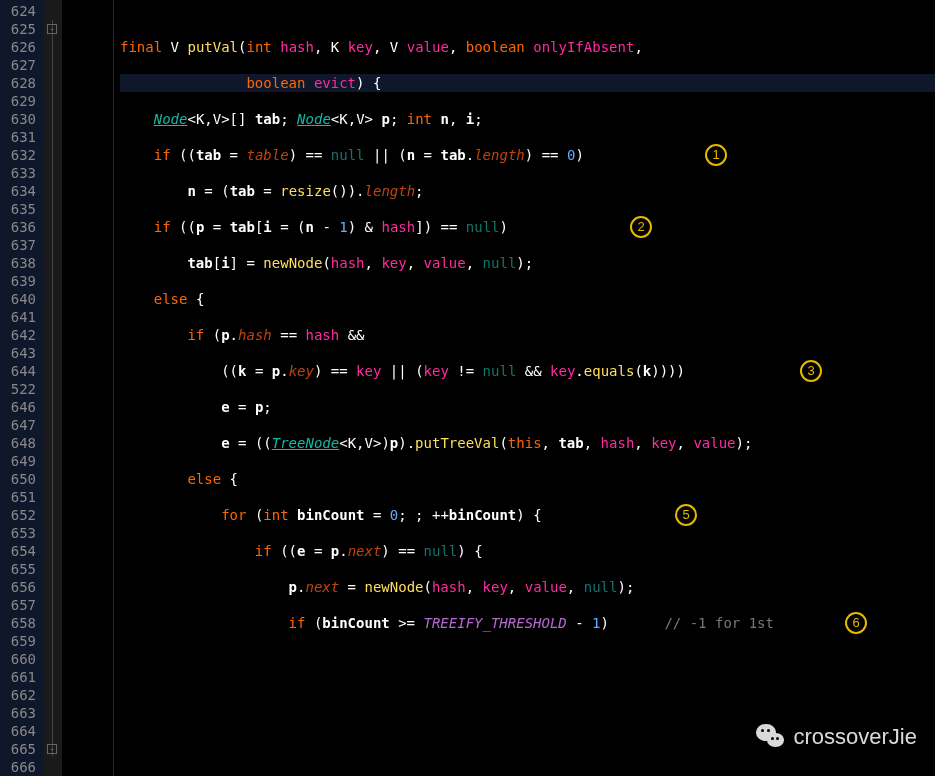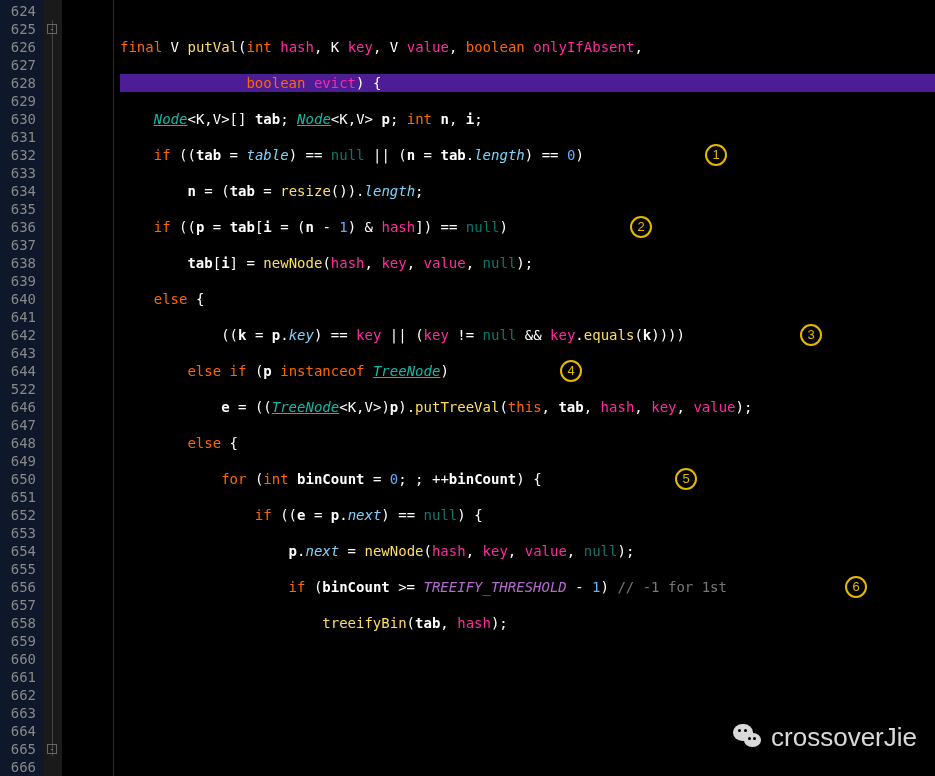--- a/index.html
+++ b/index.html
@@ -58,34 +58,34 @@
     flex-shrink: 0;
     border-right: 1px solid #2a2a2a;
   }
   .code {
     padding: 2px 0 18px 6px;
     white-space: pre;
     position: relative;
     flex: 1;
   }
   .line { height: 18px; position: relative; }
-  .line.hl { background: #4c1d95; }
+  .line.hl { background: #0f172a; }
   
   .kw { color: #ff6600; }           
   .type { color: #fff; }            
   .typeU { color: #14b8a6; text-decoration: underline; font-style: italic; }
   .id { color: #fff; font-weight: bold; }
   .fn { color: #ffdf5e; }
-  .fieldI { color: #7dd3fc; font-style: italic; }
+  .fieldI { color: #c2410c; font-style: italic; }
   .param { color: #ff2aa0; }
   .op { color: #fff; }
   .pn { color: #fff; }
   .num { color: #5fafff; }
   .null { color: #0f766e; }
-  .cmt { color: #777; }
+  .cmt { color: #777; margin-left: 47px; }
   .const { color: #b569cf; font-style: italic; }
   .brace { color: #fff; }
   
   .badge {
     display: inline-block;
     position: absolute;
     width: 22px;
     height: 22px;
     border: 2px solid #e6b800;
     border-radius: 50%;
@@ -99,21 +99,21 @@
   }
   .watermark {
     position: absolute;
     right: 18px;
     bottom: 26px;
     display: flex;
     align-items: center;
     gap: 8px;
     color: #fff;
     font-family: Arial, sans-serif;
-    font-size: 26px;
+    font-size: 22px;
     opacity: 0.85;
   }
   .wechat-icon {
     width: 30px;
     height: 26px;
     position: relative;
   }
   .bubble1, .bubble2 {
     position: absolute;
     background: #fff;
@@ -181,29 +181,29 @@
   <div class="code" id="code">
 
 <div class="line"><span class="kw">final</span> <span class="type">V</span> <span class="fn">putVal</span><span class="pn">(</span><span class="kw">int</span> <span class="param">hash</span><span class="pn">,</span> <span class="type">K</span> <span class="param">key</span><span class="pn">,</span> <span class="type">V</span> <span class="param">value</span><span class="pn">,</span> <span class="kw">boolean</span> <span class="param">onlyIfAbsent</span><span class="pn">,</span></div>
 <div class="line hl">               <span class="kw">boolean</span> <span class="param">evict</span><span class="pn">)</span> <span class="brace">{</span></div>
 <div class="line">    <span class="typeU">Node</span><span class="pn">&lt;</span><span class="type">K</span><span class="pn">,</span><span class="type">V</span><span class="pn">&gt;[]</span> <span class="id">tab</span><span class="pn">;</span> <span class="typeU">Node</span><span class="pn">&lt;</span><span class="type">K</span><span class="pn">,</span><span class="type">V</span><span class="pn">&gt;</span> <span class="id">p</span><span class="pn">;</span> <span class="kw">int</span> <span class="id">n</span><span class="pn">,</span> <span class="id">i</span><span class="pn">;</span></div>
 <div class="line">    <span class="kw">if</span> <span class="pn">((</span><span class="id">tab</span> <span class="op">=</span> <span class="fieldI">table</span><span class="pn">)</span> <span class="op">==</span> <span class="null">null</span> <span class="op">||</span> <span class="pn">(</span><span class="id">n</span> <span class="op">=</span> <span class="id">tab</span><span class="pn">.</span><span class="fieldI">length</span><span class="pn">)</span> <span class="op">==</span> <span class="num">0</span><span class="pn">)</span><span class="badge" style="left:585px">1</span></div>
 <div class="line">        <span class="id">n</span> <span class="op">=</span> <span class="pn">(</span><span class="id">tab</span> <span class="op">=</span> <span class="fn">resize</span><span class="pn">()).</span><span class="fieldI">length</span><span class="pn">;</span></div>
 <div class="line">    <span class="kw">if</span> <span class="pn">((</span><span class="id">p</span> <span class="op">=</span> <span class="id">tab</span><span class="pn">[</span><span class="id">i</span> <span class="op">=</span> <span class="pn">(</span><span class="id">n</span> <span class="op">-</span> <span class="num">1</span><span class="pn">)</span> <span class="op">&amp;</span> <span class="param">hash</span><span class="pn">])</span> <span class="op">==</span> <span class="null">null</span><span class="pn">)</span><span class="badge" style="left:510px">2</span></div>
 <div class="line">        <span class="id">tab</span><span class="pn">[</span><span class="id">i</span><span class="pn">]</span> <span class="op">=</span> <span class="fn">newNode</span><span class="pn">(</span><span class="param">hash</span><span class="pn">,</span> <span class="param">key</span><span class="pn">,</span> <span class="param">value</span><span class="pn">,</span> <span class="null">null</span><span class="pn">);</span></div>
 <div class="line">    <span class="kw">else</span> <span class="brace">{</span></div>
+<div class="line">        <span class="kw">if</span> <span class="pn">(</span><span class="id">p</span><span class="pn">.</span><span class="fieldI">hash</span> <span class="op">==</span> <span class="param">hash</span> <span class="op">&amp;&amp;</span></div>
 <div class="line">            <span class="pn">((</span><span class="id">k</span> <span class="op">=</span> <span class="id">p</span><span class="pn">.</span><span class="fieldI">key</span><span class="pn">)</span> <span class="op">==</span> <span class="param">key</span> <span class="op">||</span> <span class="pn">(</span><span class="param">key</span> <span class="op">!=</span> <span class="null">null</span> <span class="op">&amp;&amp;</span> <span class="param">key</span><span class="pn">.</span><span class="fn">equals</span><span class="pn">(</span><span class="id">k</span><span class="pn">))))</span><span class="badge" style="left:680px">3</span></div>
-<div class="line">        <span class="kw">else</span> <span class="kw">if</span> <span class="pn">(</span><span class="id">p</span> <span class="kw">instanceof</span> <span class="typeU">TreeNode</span><span class="pn">)</span><span class="badge" style="left:440px">4</span></div>
+<div class="line">            <span class="id">e</span> <span class="op">=</span> <span class="id">p</span><span class="pn">;</span></div>
 <div class="line">            <span class="id">e</span> <span class="op">=</span> <span class="pn">((</span><span class="typeU">TreeNode</span><span class="pn">&lt;</span><span class="type">K</span><span class="pn">,</span><span class="type">V</span><span class="pn">&gt;)</span><span class="id">p</span><span class="pn">).</span><span class="fn">putTreeVal</span><span class="pn">(</span><span class="kw">this</span><span class="pn">,</span> <span class="id">tab</span><span class="pn">,</span> <span class="param">hash</span><span class="pn">,</span> <span class="param">key</span><span class="pn">,</span> <span class="param">value</span><span class="pn">);</span></div>
 <div class="line">        <span class="kw">else</span> <span class="brace">{</span></div>
 <div class="line">            <span class="kw">for</span> <span class="pn">(</span><span class="kw">int</span> <span class="id">binCount</span> <span class="op">=</span> <span class="num">0</span><span class="pn">; ;</span> <span class="op">++</span><span class="id">binCount</span><span class="pn">)</span> <span class="brace">{</span><span class="badge" style="left:555px">5</span></div>
 <div class="line">                <span class="kw">if</span> <span class="pn">((</span><span class="id">e</span> <span class="op">=</span> <span class="id">p</span><span class="pn">.</span><span class="fieldI">next</span><span class="pn">)</span> <span class="op">==</span> <span class="null">null</span><span class="pn">)</span> <span class="brace">{</span></div>
 <div class="line">                    <span class="id">p</span><span class="pn">.</span><span class="fieldI">next</span> <span class="op">=</span> <span class="fn">newNode</span><span class="pn">(</span><span class="param">hash</span><span class="pn">,</span> <span class="param">key</span><span class="pn">,</span> <span class="param">value</span><span class="pn">,</span> <span class="null">null</span><span class="pn">);</span></div>
 <div class="line">                    <span class="kw">if</span> <span class="pn">(</span><span class="id">binCount</span> <span class="op">&gt;=</span> <span class="const">TREEIFY_THRESHOLD</span> <span class="op">-</span> <span class="num">1</span><span class="pn">)</span> <span class="cmt">// -1 for 1st</span><span class="badge" style="left:725px">6</span></div>
-<div class="line">                        <span class="fn">treeifyBin</span><span class="pn">(</span><span class="id">tab</span><span class="pn">,</span> <span class="param">hash</span><span class="pn">);</span></div>
 
 
 
 
 
 
 
 
 
 

